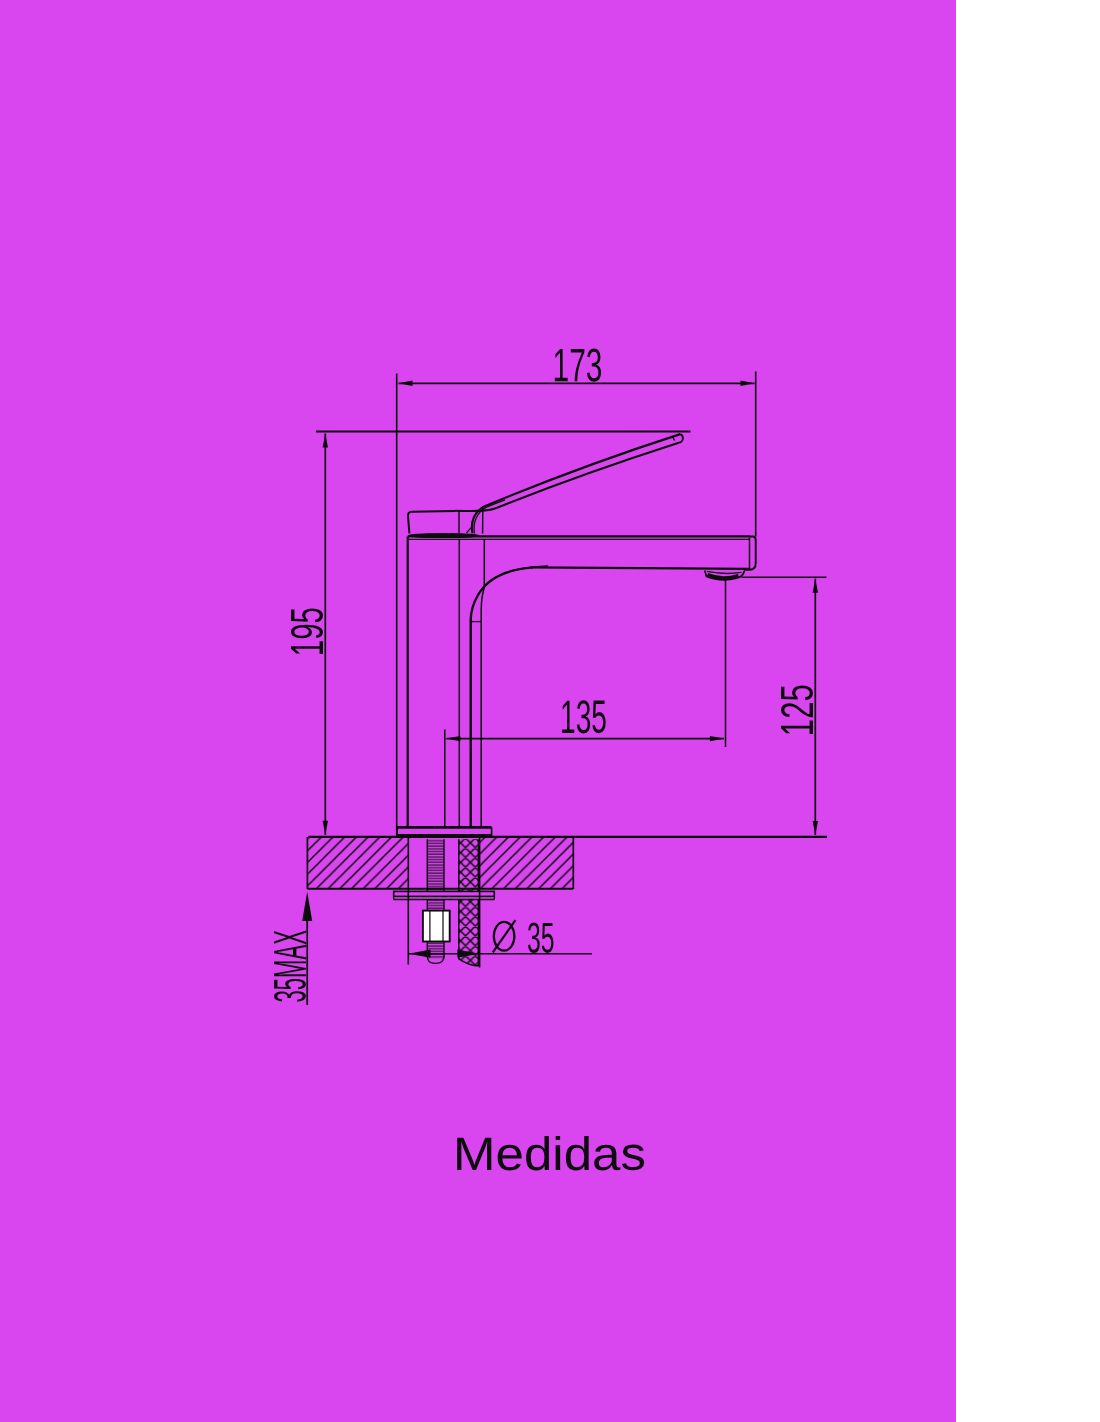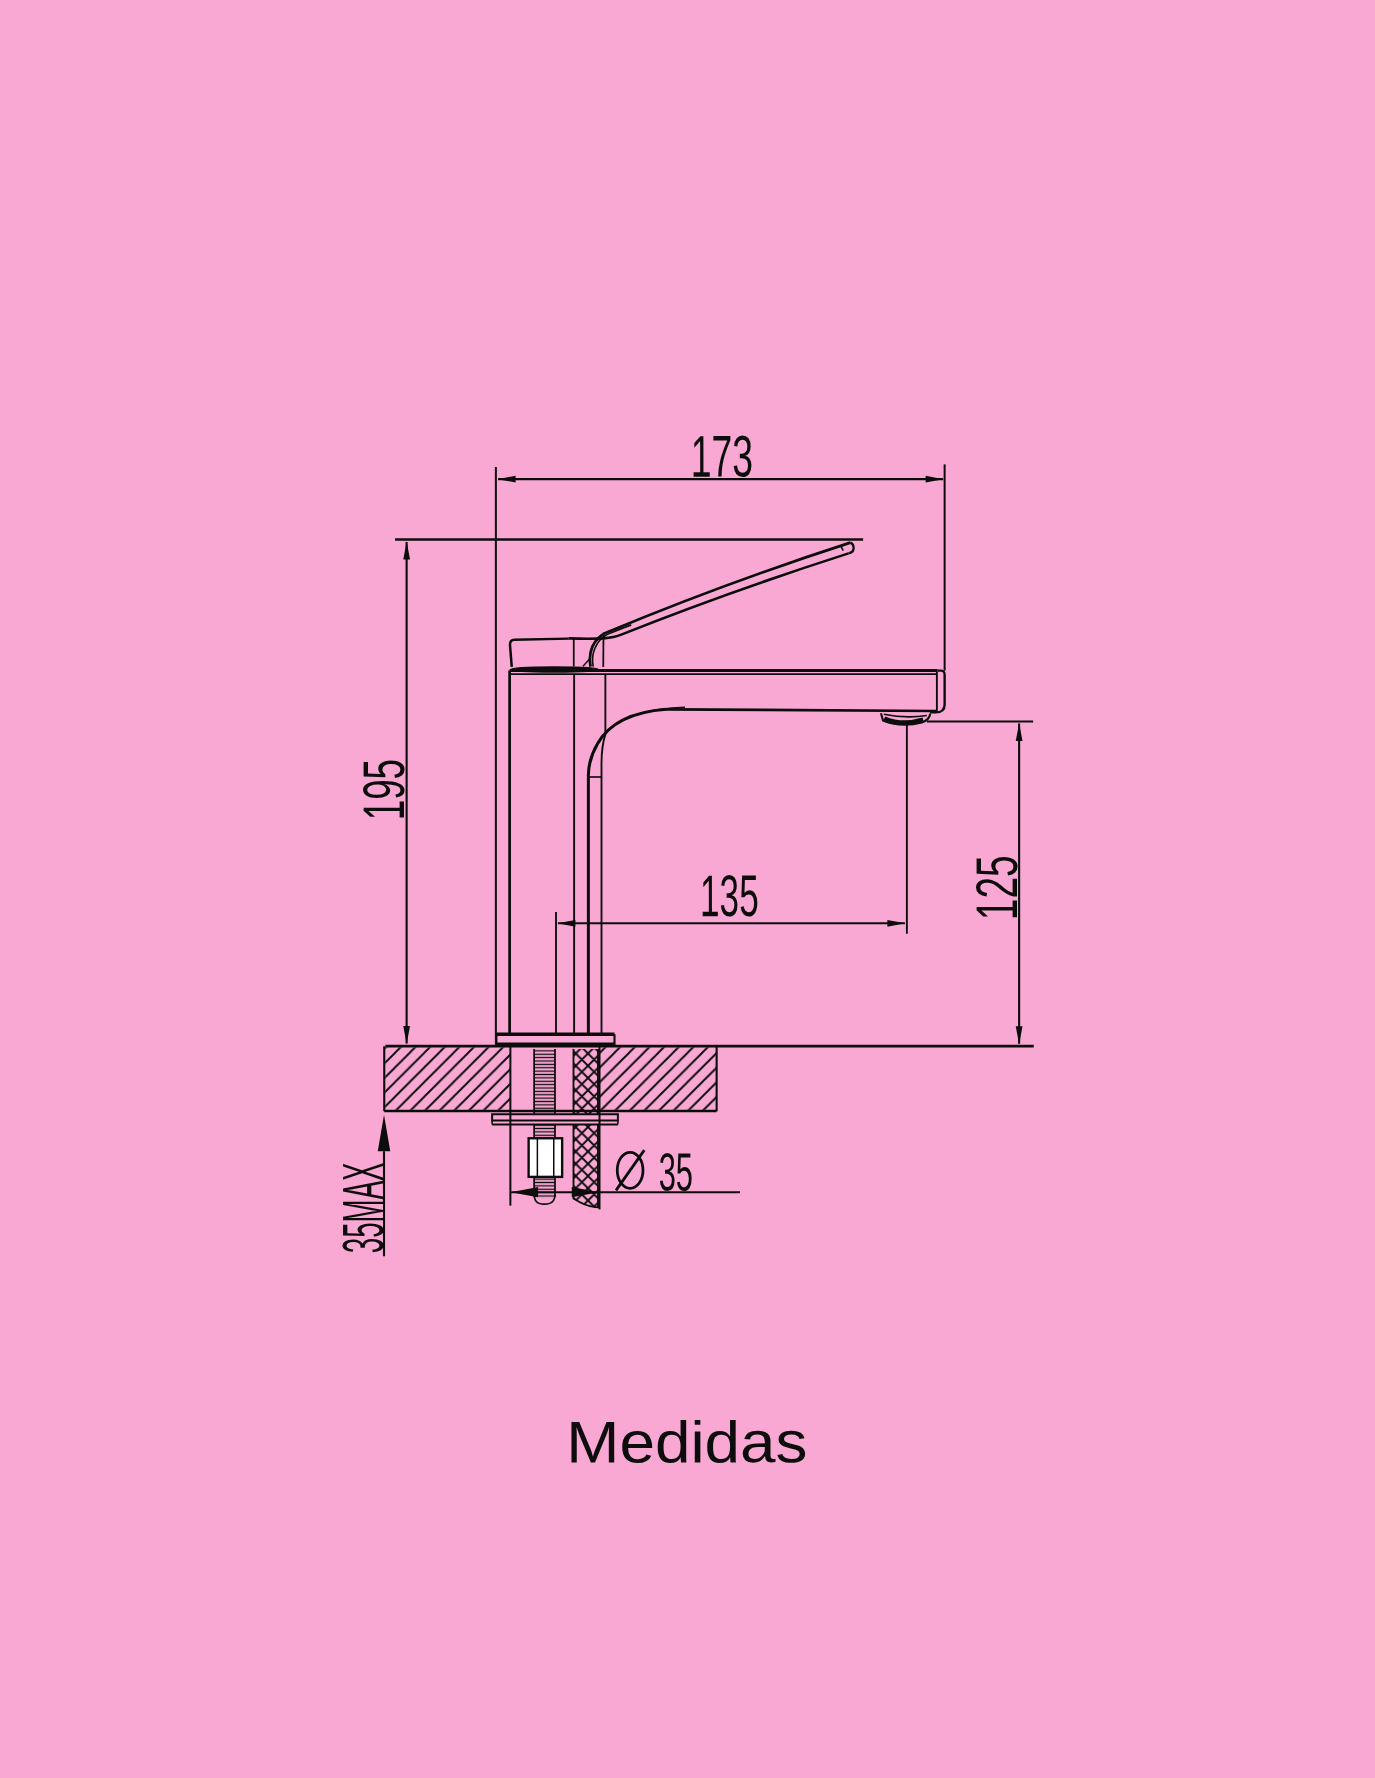--- a/index.html
+++ b/index.html
@@ -1,16 +1,16 @@
 <!DOCTYPE html>
 <html><head>
 <meta charset="utf-8">
 <style>
   html,body{margin:0;padding:0;background:#ffffff;}
-  .page{width:1100px;height:1422px;background:#f9a8d4;position:relative;overflow:hidden;}
+  .page{width:956px;height:1422px;background:#d946ef;position:relative;overflow:hidden;}
   svg{display:block;}
   text{font-family:"Liberation Sans", sans-serif;fill:#0c0c0c;fill-opacity:0.992;}
 </style>
 </head>
 <body>
 
 <div class="page">
 <svg width="1100" height="1422" viewBox="0 0 1100 1422" xmlns="http://www.w3.org/2000/svg">
 <defs>
   <pattern id="hatch" patternUnits="userSpaceOnUse" width="11.7" height="11.7">

